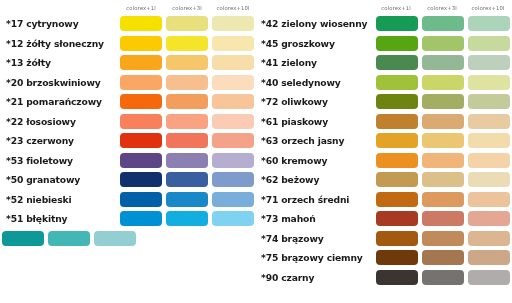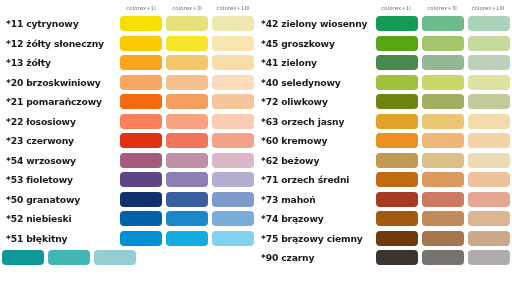--- a/index.html
+++ b/index.html
@@ -92,21 +92,21 @@
 <div class="chart">
 
   <div class="panel panel-left">
     <div class="panel-header">
       <div class="col-header">colorex+1l</div>
       <div class="col-header">colorex+3l</div>
       <div class="col-header">colorex+10l</div>
     </div>
     <div class="rows" id="left-rows">
         <div class="row">
-          <div class="row-label">*11 cytrynowy</div>
+          <div class="row-label">*17 cytrynowy</div>
           <div class="swatches">
             <div class="swatch-cell">
               <div class="swatch" style="background: rgb(245, 224, 0);"></div>
             </div>
             <div class="swatch-cell">
               <div class="swatch" style="background: rgb(232, 224, 124);"></div>
             </div>
             <div class="swatch-cell">
               <div class="swatch" style="background: rgb(237, 232, 176);"></div>
             </div>
@@ -186,34 +186,20 @@
           <div class="row-label">*23 czerwony</div>
           <div class="swatches">
             <div class="swatch-cell">
               <div class="swatch" style="background: rgb(224, 50, 14);"></div>
             </div>
             <div class="swatch-cell">
               <div class="swatch" style="background: rgb(240, 117, 90);"></div>
             </div>
             <div class="swatch-cell">
               <div class="swatch" style="background: rgb(244, 162, 136);"></div>
-            </div>
-          </div>
-        </div>
-        <div class="row">
-          <div class="row-label">*54 wrzosowy</div>
-          <div class="swatches">
-            <div class="swatch-cell">
-              <div class="swatch" style="background: rgb(165, 90, 128);"></div>
-            </div>
-            <div class="swatch-cell">
-              <div class="swatch" style="background: rgb(192, 143, 166);"></div>
-            </div>
-            <div class="swatch-cell">
-              <div class="swatch" style="background: rgb(220, 182, 201);"></div>
             </div>
           </div>
         </div>
         <div class="row">
           <div class="row-label">*53 fioletowy</div>
           <div class="swatches">
             <div class="swatch-cell">
               <div class="swatch" style="background: rgb(94, 69, 133);"></div>
             </div>
             <div class="swatch-cell">
@@ -353,20 +339,34 @@
             </div>
             <div class="swatch-cell">
               <div class="swatch" style="background: rgb(163, 174, 99);"></div>
             </div>
             <div class="swatch-cell">
               <div class="swatch" style="background: rgb(196, 203, 154);"></div>
             </div>
           </div>
         </div>
         <div class="row">
+          <div class="row-label">*61 piaskowy</div>
+          <div class="swatches">
+            <div class="swatch-cell">
+              <div class="swatch" style="background: rgb(193, 128, 46);"></div>
+            </div>
+            <div class="swatch-cell">
+              <div class="swatch" style="background: rgb(219, 170, 114);"></div>
+            </div>
+            <div class="swatch-cell">
+              <div class="swatch" style="background: rgb(233, 203, 162);"></div>
+            </div>
+          </div>
+        </div>
+        <div class="row">
           <div class="row-label">*63 orzech jasny</div>
           <div class="swatches">
             <div class="swatch-cell">
               <div class="swatch" style="background: rgb(227, 163, 39);"></div>
             </div>
             <div class="swatch-cell">
               <div class="swatch" style="background: rgb(235, 198, 115);"></div>
             </div>
             <div class="swatch-cell">
               <div class="swatch" style="background: rgb(242, 220, 172);"></div>

